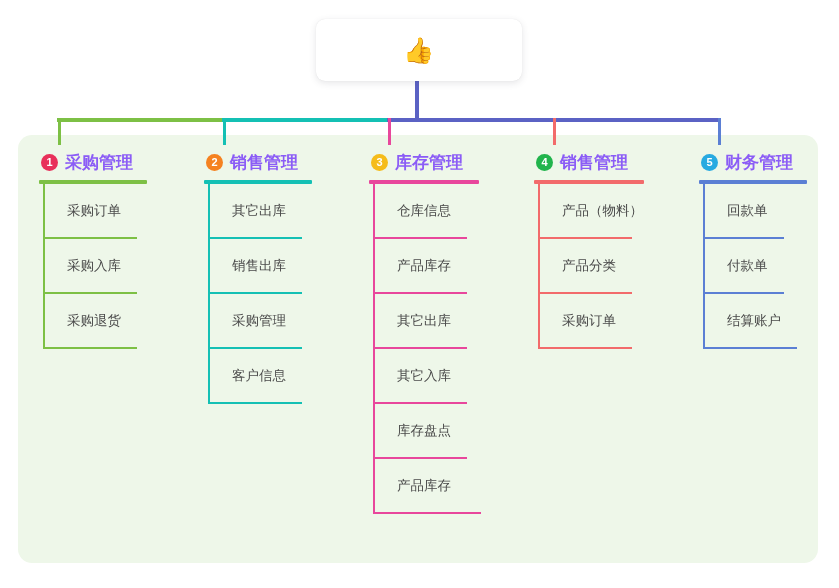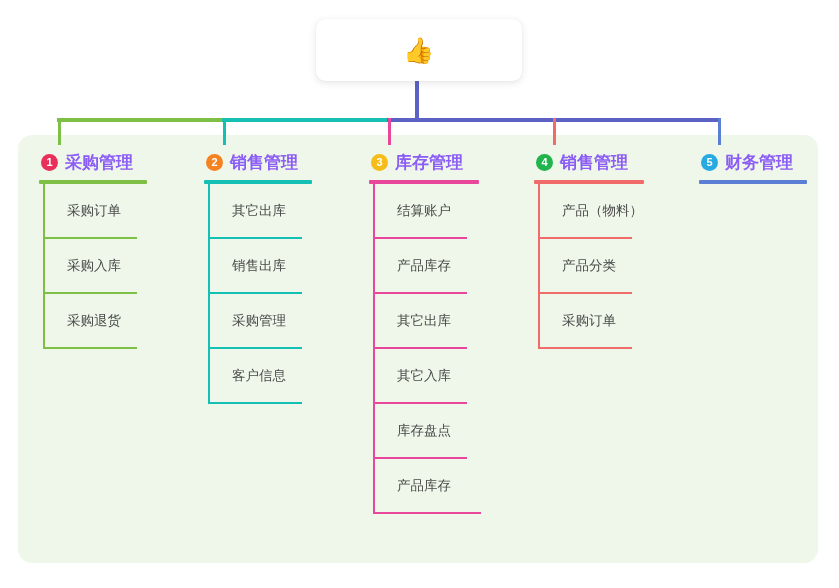--- a/index.html
+++ b/index.html
@@ -221,21 +221,21 @@
       </div>
       <div class="branch" style="left: 369px; top: 150px;">
         <div class="branch-head">
           <span class="badge" style="background: rgb(245, 188, 26);">3</span>
           <span class="branch-title">库存管理</span>
         </div>
         <div class="head-rule" style="width: 110px; background: rgb(232, 71, 156);"></div>
         <div class="items">
           <div class="spine" style="background: rgb(232, 71, 156);"></div>
           <div class="item">
-            <span class="item-label">结算账户</span>
+            <span class="item-label">仓库信息</span>
             <div class="item-rule" style="background: rgb(232, 71, 156); width: 94px;"></div>
           </div>
           <div class="item">
             <span class="item-label">产品库存</span>
             <div class="item-rule" style="background: rgb(232, 71, 156); width: 94px;"></div>
           </div>
           <div class="item">
             <span class="item-label">其它出库</span>
             <div class="item-rule" style="background: rgb(232, 71, 156); width: 94px;"></div>
           </div>
@@ -274,16 +274,31 @@
             <div class="item-rule" style="background: rgb(242, 107, 107); width: 94px;"></div>
           </div>
         </div>
       </div>
       <div class="branch" style="left: 699px; top: 150px;">
         <div class="branch-head">
           <span class="badge" style="background: rgb(39, 170, 225);">5</span>
           <span class="branch-title">财务管理</span>
         </div>
         <div class="head-rule" style="width: 108px; background: rgb(91, 127, 212);"></div>
+        <div class="items">
+          <div class="spine" style="background: rgb(91, 127, 212);"></div>
+          <div class="item">
+            <span class="item-label">回款单</span>
+            <div class="item-rule" style="background: rgb(91, 127, 212); width: 80.5px;"></div>
+          </div>
+          <div class="item">
+            <span class="item-label">付款单</span>
+            <div class="item-rule" style="background: rgb(91, 127, 212); width: 80.5px;"></div>
+          </div>
+          <div class="item">
+            <span class="item-label">结算账户</span>
+            <div class="item-rule" style="background: rgb(91, 127, 212); width: 94px;"></div>
+          </div>
+        </div>
       </div>
     </div>
 
 </div>
 
 </body></html>

